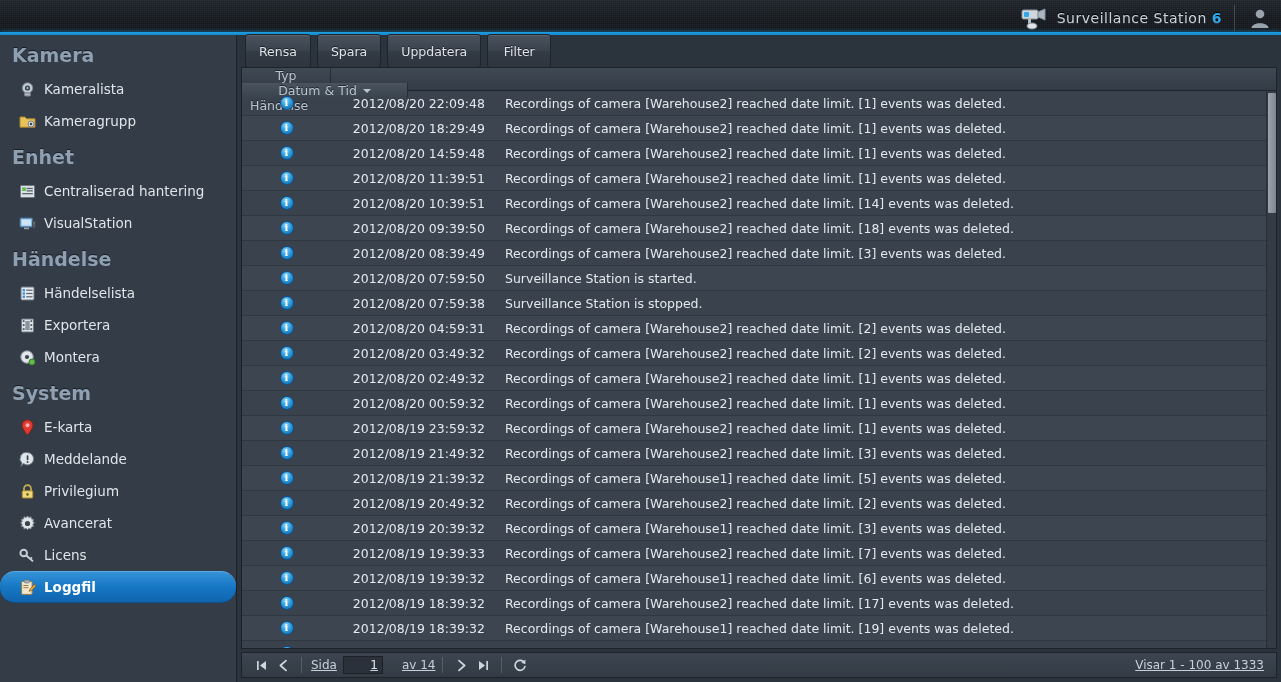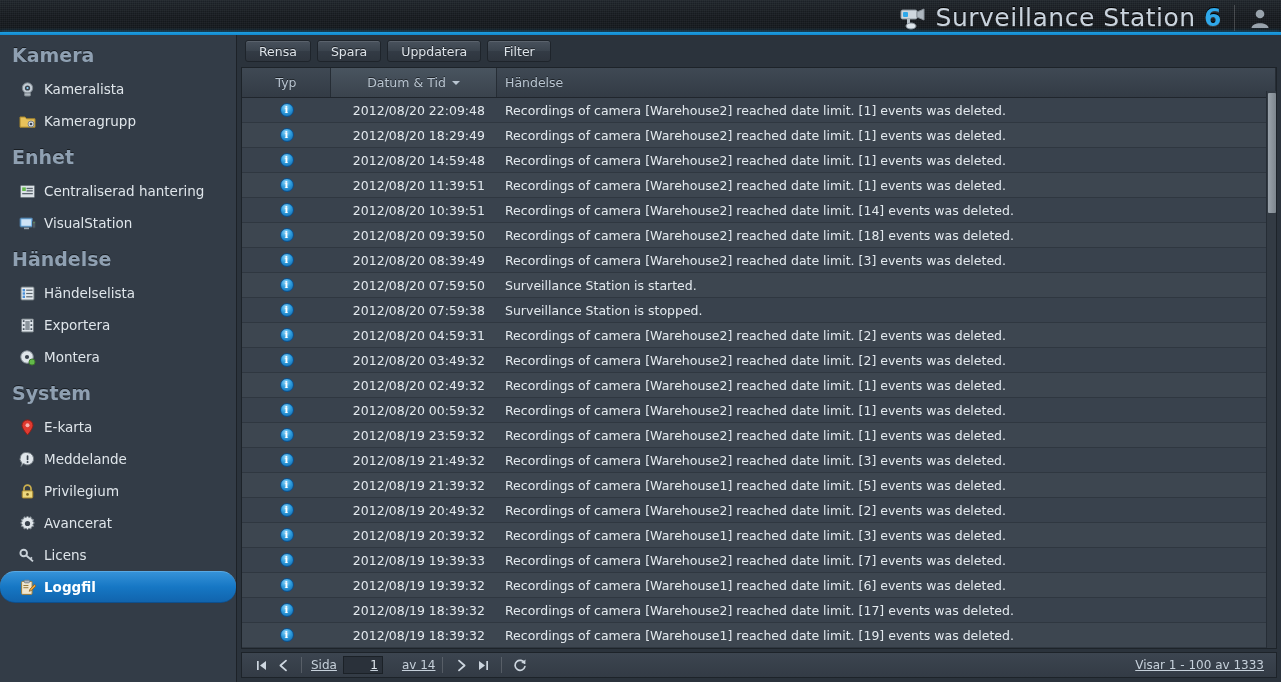--- a/index.html
+++ b/index.html
@@ -50,21 +50,21 @@
   .nav-tab:first-child { border-left: 1px solid rgba(255,255,255,.06); }
   .nav-tab.active { color: #2fa8ea; }
   #brandzone {
     margin-left: auto;
     display: flex;
     align-items: center;
     padding-right: 8px;
   }
   #brand-icon { width: 30px; height: 26px; margin-right: 8px; position: relative; }
   #brand-text {
-    font-size: 25px;
+    font-size: 14px;
     color: #c9d3dd;
     letter-spacing: .5px;
     text-shadow: 0 -1px 0 #000, 0 1px 0 rgba(255,255,255,.12);
     white-space: nowrap;
   }
   #brand-text .six { color: #2fa8ea; font-weight: bold; }
   #brand-sep {
     width: 1px; height: 26px;
     background: rgba(255,255,255,.18);
     margin: 0 12px;
@@ -122,21 +122,21 @@
   #toolbar {
     position: absolute; left: 0; top: 0;
     width: 1044px; height: 32px;
     display: flex; align-items: center;
     padding-left: 8px;
     gap: 6px;
   }
   .tb-btn {
     height: 22px;
     min-width: 64px;
-    padding: 4px 13px;
+    padding: 16px 13px;
     background: linear-gradient(180deg,#49525d 0%, #3b444e 48%, #333b45 52%, #2e353e 100%);
     border: 1px solid #1e242b;
     border-radius: 3px;
     color: #dde3e9;
     font-size: 12.5px;
     display: flex; align-items: center; justify-content: center;
     cursor: pointer;
     text-shadow: 0 -1px 0 rgba(0,0,0,.55);
     box-shadow: inset 0 1px 0 rgba(255,255,255,.10);
   }
@@ -145,23 +145,24 @@
   #grid {
     position: absolute;
     left: 4px; top: 32px;
     width: 1036px; height: 582px;
     border: 1px solid #1d2329;
     background: #39424d;
     overflow: hidden;
   }
   #grid-head {
     display: flex;
-    height: 30px;
+    height: 23px;
     background: linear-gradient(180deg,#3f4954 0%, #333b45 100%);
     border-bottom: 1px solid #20262d;
+    flex-direction: column;
   }
   .gh {
     display: flex;
     align-items: center;
     justify-content: center;
     font-size: 12.5px;
     color: #b9c5d1;
     border-right: 1px solid #262d35;
     text-shadow: 0 -1px 0 rgba(0,0,0,.5);
     position: relative;

